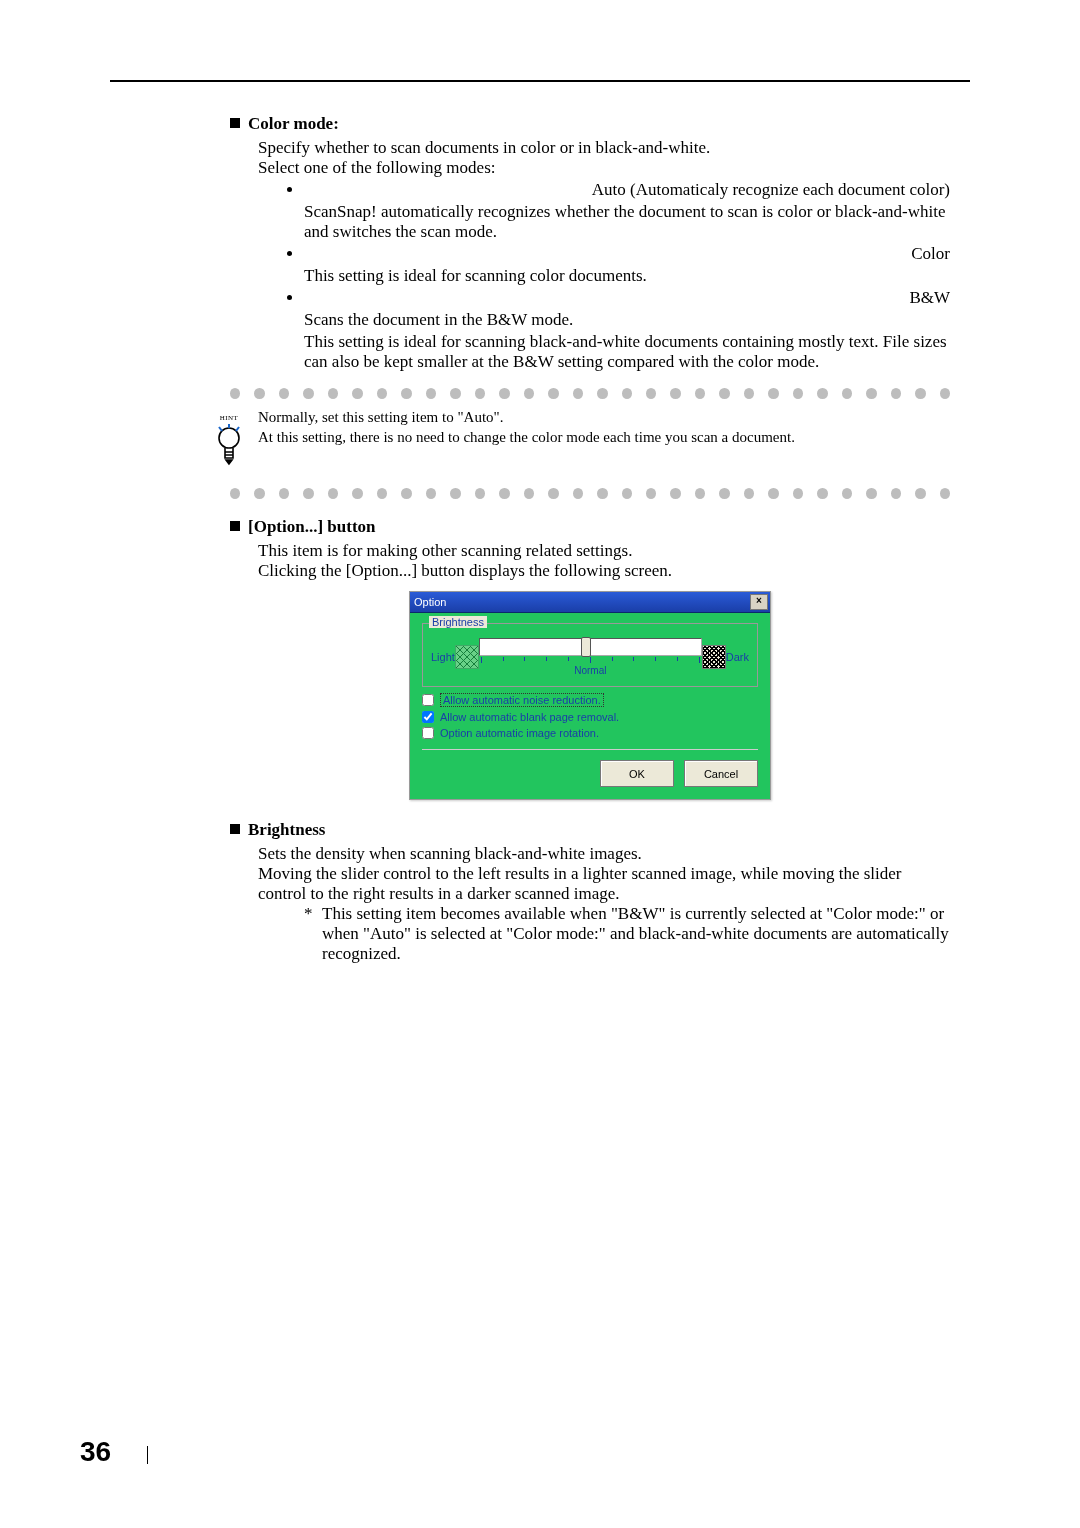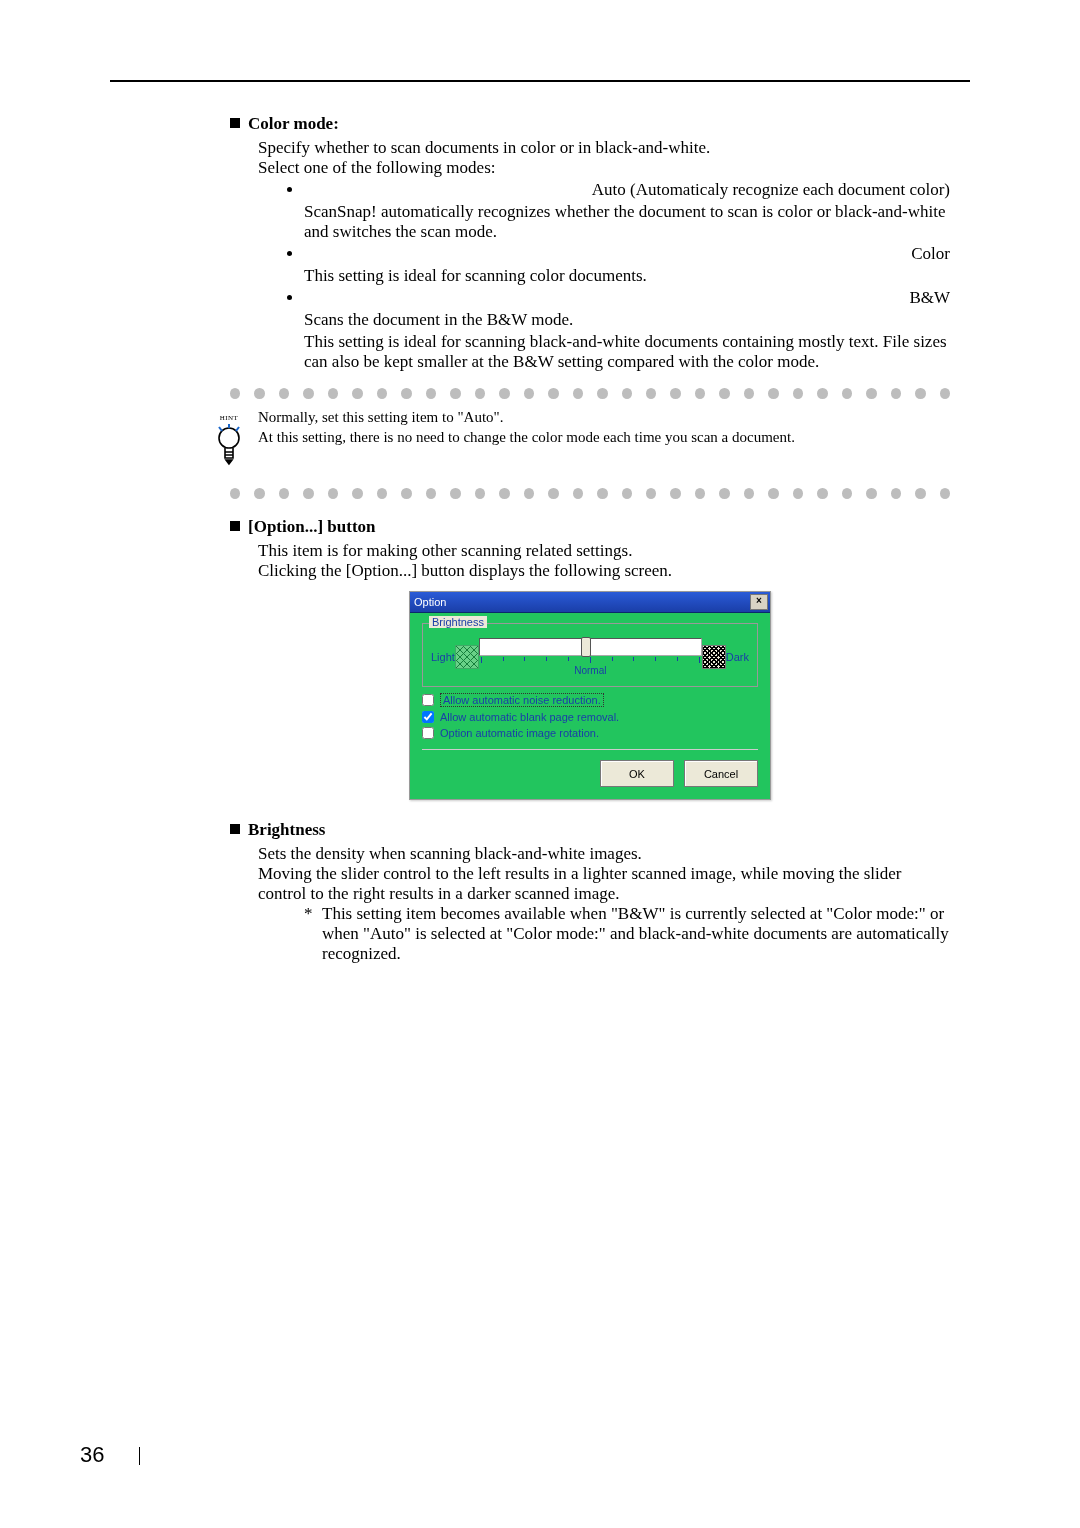--- a/index.html
+++ b/index.html
@@ -226,22 +226,23 @@
     background: #ece9d8;
     border: 1px solid #777;
     border-radius: 0;
     box-shadow: inset 1px 1px 0 #fff;
   }
 
   .page-number {
     position: absolute;
     left: 80px;
     bottom: 60px;
-    font-size: 22px;
+    font-size: 28px;
     font-family: Arial, sans-serif;
+    font-weight: bold;
   }
   .page-number .bar {
     display: inline-block;
     width: 1.5px;
     height: 18px;
     background: #000;
     vertical-align: -3px;
     margin-left: 28px;
   }
 </style>

